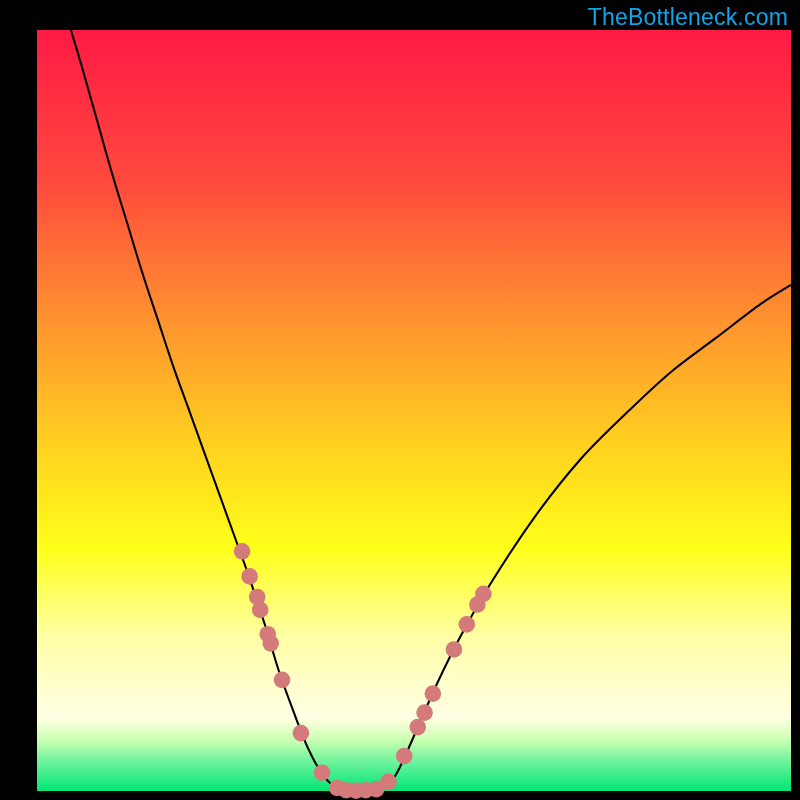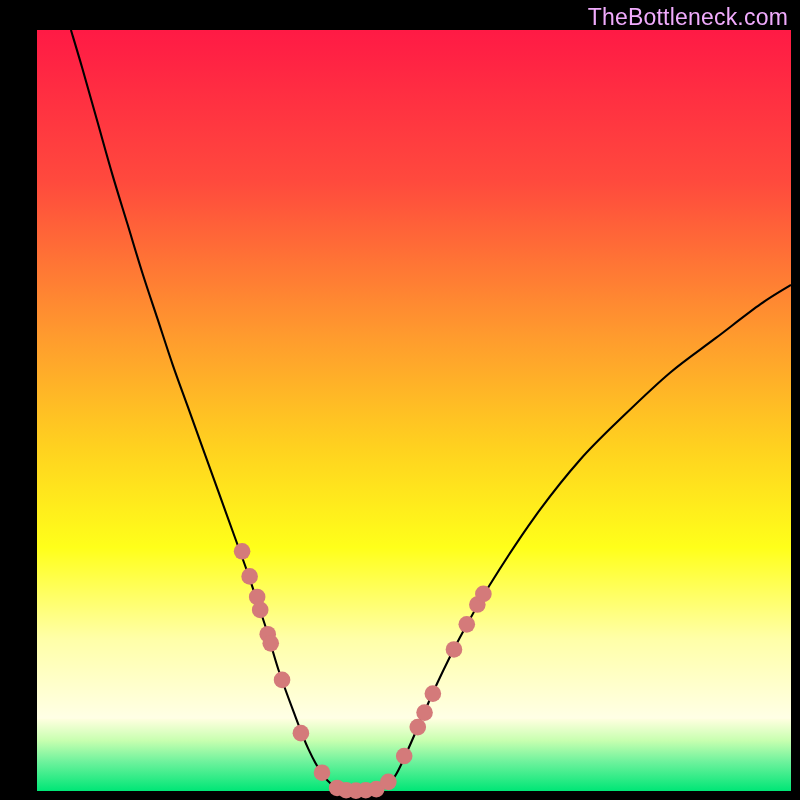--- a/index.html
+++ b/index.html
@@ -1,17 +1,17 @@
 <!DOCTYPE html>
 <html><head>
 <meta charset="utf-8">
 <style>
   html,body{margin:0;padding:0;width:800px;height:800px;background:#000;overflow:hidden;font-family:Arial,Helvetica,sans-serif}
   .frame{position:absolute;left:0;top:0;width:800px;height:800px;background:#000}
-  .attribution{position:absolute;right:12px;top:4px;color:#f0abfc;font-size:23px;font-weight:500;letter-spacing:.2px}
+  .attribution{position:absolute;right:12px;top:4px;color:#0ea5e9;font-size:23px;font-weight:500;letter-spacing:.2px}
 </style>
 </head>
 <body>
 
 <div class="frame">
   <div class="attribution">TheBottleneck.com</div>
   <svg id="chart-svg" width="800" height="800">
       <defs>
         <linearGradient id="bgGrad" x1="0" y1="0" x2="0" y2="1">
           <stop offset="0" stop-color="#ff1a45"></stop>

